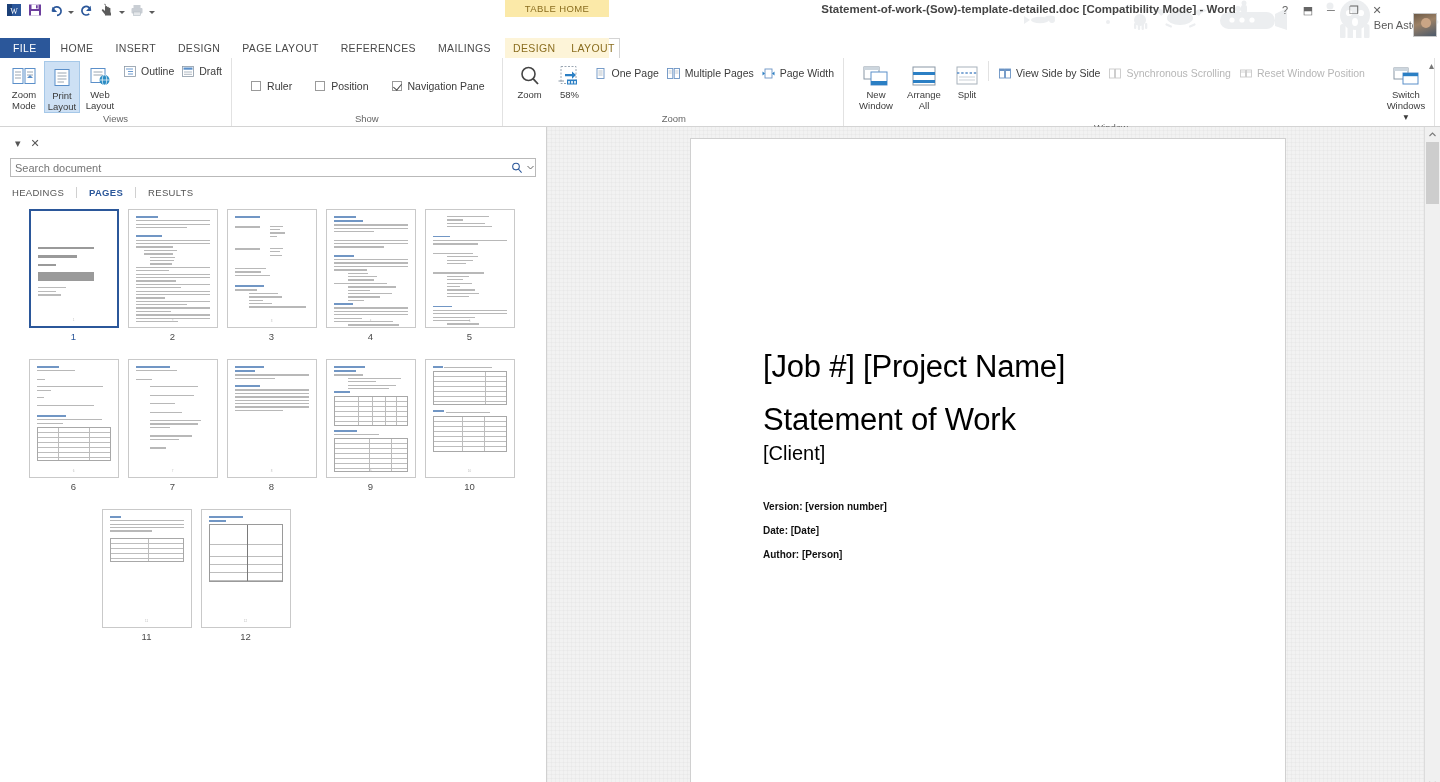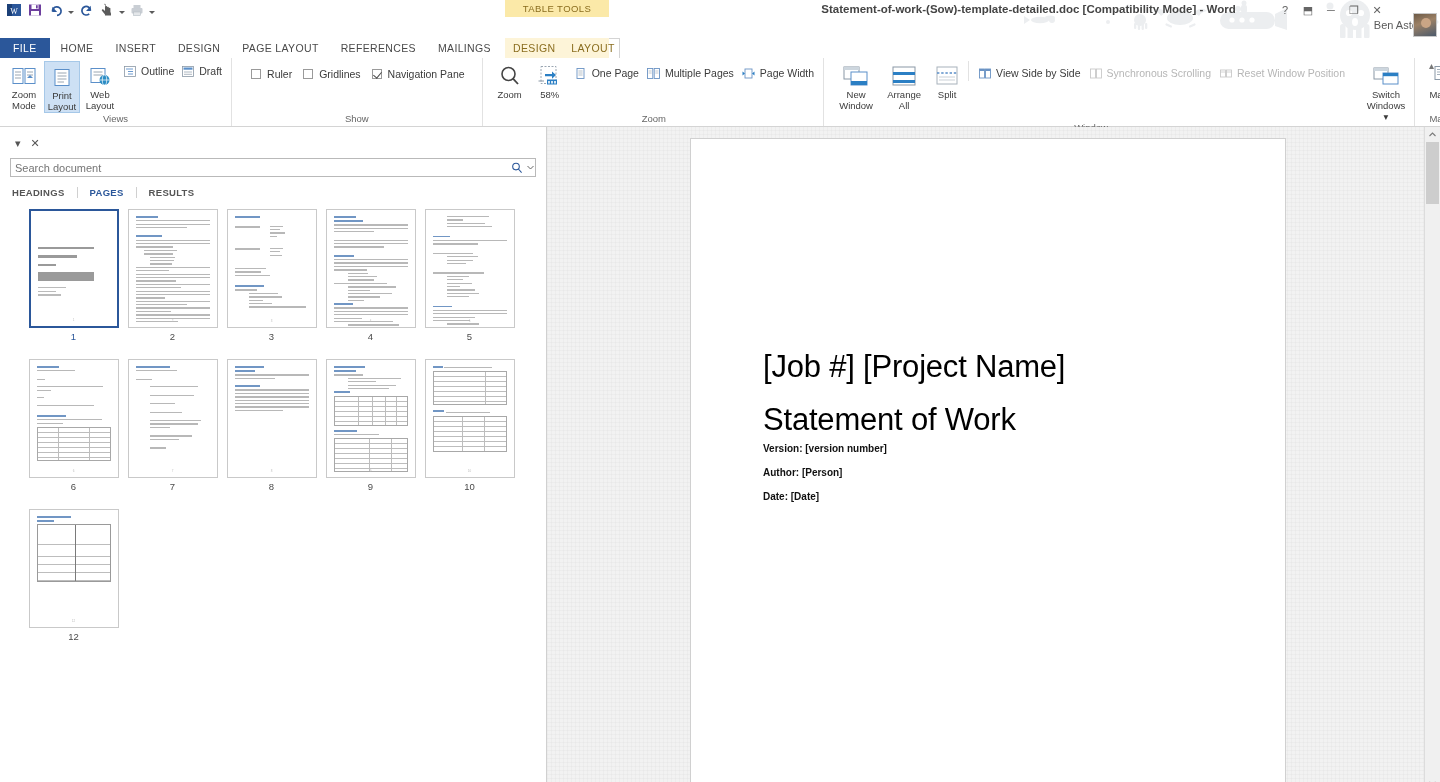--- a/index.html
+++ b/index.html
@@ -273,21 +273,21 @@
   .search-ico { width: 17px; display:flex; align-items:center; justify-content:center; }
   .search-caret { width: 10px; display:flex; align-items:center; justify-content:center; }
 
   .nav-tabs {
     display: flex; align-items: center;
     gap: 0;
     padding: 10px 0 6px 12px;
     font-size: 9.5px;
     letter-spacing: .3px;
   }
-  .nav-tab { color: #555; padding: 0 12px 0 0; cursor: default; font-weight: bold; }
+  .nav-tab { color: #555; padding: 0 12px 0 0; cursor: default; }
   .nav-tab + .nav-tab { border-left: 1px solid #d0d0d0; padding-left: 12px; }
   .nav-tab.active { color: #2b579a; font-weight: bold; }
 
   .thumbs {
     flex: 1;
     overflow: hidden;
     padding: 5px 0 0 0;
     display: flex;
     flex-wrap: wrap;
     align-content: flex-start;
@@ -506,21 +506,21 @@
         <rect x="1.5" y="5" width="11" height="5.5" rx="1" fill="#c9ced4"></rect>
         <rect x="3.5" y="2" width="7" height="3.2" fill="#c9ced4"></rect>
         <rect x="3.5" y="9" width="7" height="3.5" fill="#e4e7ea" stroke="#b5bcc4" stroke-width=".6"></rect>
       </svg>
     </div>
     <div class="qat-caret">
         <i></i>
       </div>
   </div>
 
-  <div class="ctx-tools">TABLE TOOLS</div>
+  <div class="ctx-tools">TABLE HOME</div>
 
   <div class="title-text">Statement-of-work-(Sow)-template-detailed.doc [Compatibility Mode] - Word</div>
 
   <div class="win-controls">
     <div class="win-btn">?</div>
     <div class="win-btn">⬒</div>
     <div class="win-btn">─</div>
     <div class="win-btn">❐</div>
     <div class="win-btn">✕</div>
   </div>
@@ -630,32 +630,32 @@
           </span>
           <span>Draft</span>
         </div>
       </div>
     </div>
     <div class="rgroup-label">Views</div>
   </div>
 
   <div class="rgroup" style="padding-left:14px;padding-right:14px;">
     <div class="rgroup-body">
-      <div class="smallcol" style="gap:3px;padding-top:5px;">
+      <div class="smallcol" style="gap:15px;padding-top:5px;margin-top:12px;">
         <div class="smallbtn">
           <span class="ico">
               <span class="chk"></span>
             </span>
           <span>Ruler</span>
         </div>
         <div class="smallbtn">
           <span class="ico">
               <span class="chk"></span>
             </span>
-          <span>Gridlines</span>
+          <span>Position</span>
         </div>
         <div class="smallbtn">
           <span class="ico">
               <span class="chk on"></span>
             </span>
           <span>Navigation Pane</span>
         </div>
       </div>
     </div>
     <div class="rgroup-label">Show</div>
@@ -1198,20 +1198,40 @@
                 <div class="trow"></div>
               <div class="tcol" style="left:40%;bottom:0;"></div>
               <div class="tcol" style="left:70%;bottom:0;"></div>
             </div>
           </div>
           <div class="thumb-footer">10</div>
         </div>
         <div class="thumb-num">10</div>
       </div>
 
+      <div class="thumb-cell" style="margin-left:97px;">
+        <div class="thumb-page">
+          <div class="thumb-inner">
+            <div class="tl h" style="width:16%"></div>
+            <div class="tl"></div>
+              <div class="tl"></div>
+              <div class="tl"></div>
+            <div class="tl" style="width:58%"></div>
+            <div class="tbl" style="position:relative;height:24px;margin-top:6px;">
+              <div class="trow"></div>
+                <div class="trow"></div>
+                <div class="trow"></div>
+                <div class="trow"></div>
+              <div class="tcol" style="left:52%;bottom:0;"></div>
+            </div>
+          </div>
+          <div class="thumb-footer">11</div>
+        </div>
+        <div class="thumb-num">11</div>
+      </div>
 
       <div class="thumb-cell">
         <div class="thumb-page">
           <div class="thumb-inner">
             <div class="tl h" style="width:46%"></div>
             <div class="tl h" style="width:24%"></div>
             <div class="tbl" style="position:relative;height:58px;margin-top:2px;border-color:#9a9a9a;">
               <div class="trow" style="height:20px"></div>
               <div class="trow" style="height:12px"></div>
               <div class="trow" style="height:8px"></div>
@@ -1226,23 +1246,24 @@
       </div>
 
     </div>
   </div>
 
   <div class="doc-area">
     <div class="page">
       <div class="page-content">
         <div class="doc-h1">[Job #] [Project Name]</div>
         <div class="doc-h2">Statement of Work</div>
+        <div class="doc-h3">[Client]</div>
         <div class="doc-meta">Version: [version number]</div>
+        <div class="doc-meta">Date: [Date]</div>
         <div class="doc-meta">Author: [Person]</div>
-        <div class="doc-meta">Date: [Date]</div>
       </div>
     </div>
 
     <div class="vscroll">
       <div class="arrow">
         <svg width="7" height="5" viewBox="0 0 7 5">
             <path d="M0.5 4 L3.5 1 L6.5 4" fill="none" stroke="#7a7a7a" stroke-width="1.1"></path>
           </svg>
       </div>
       <div class="thumbbar"></div>

